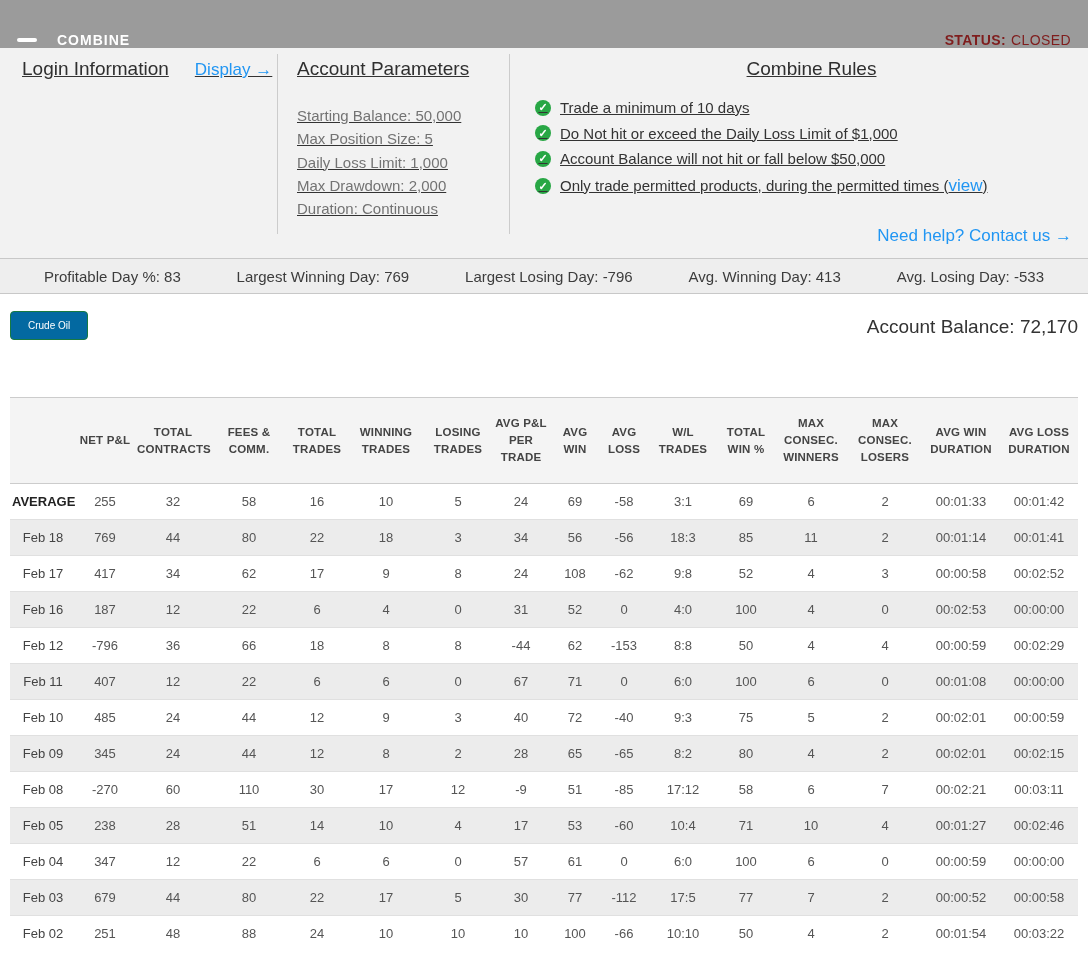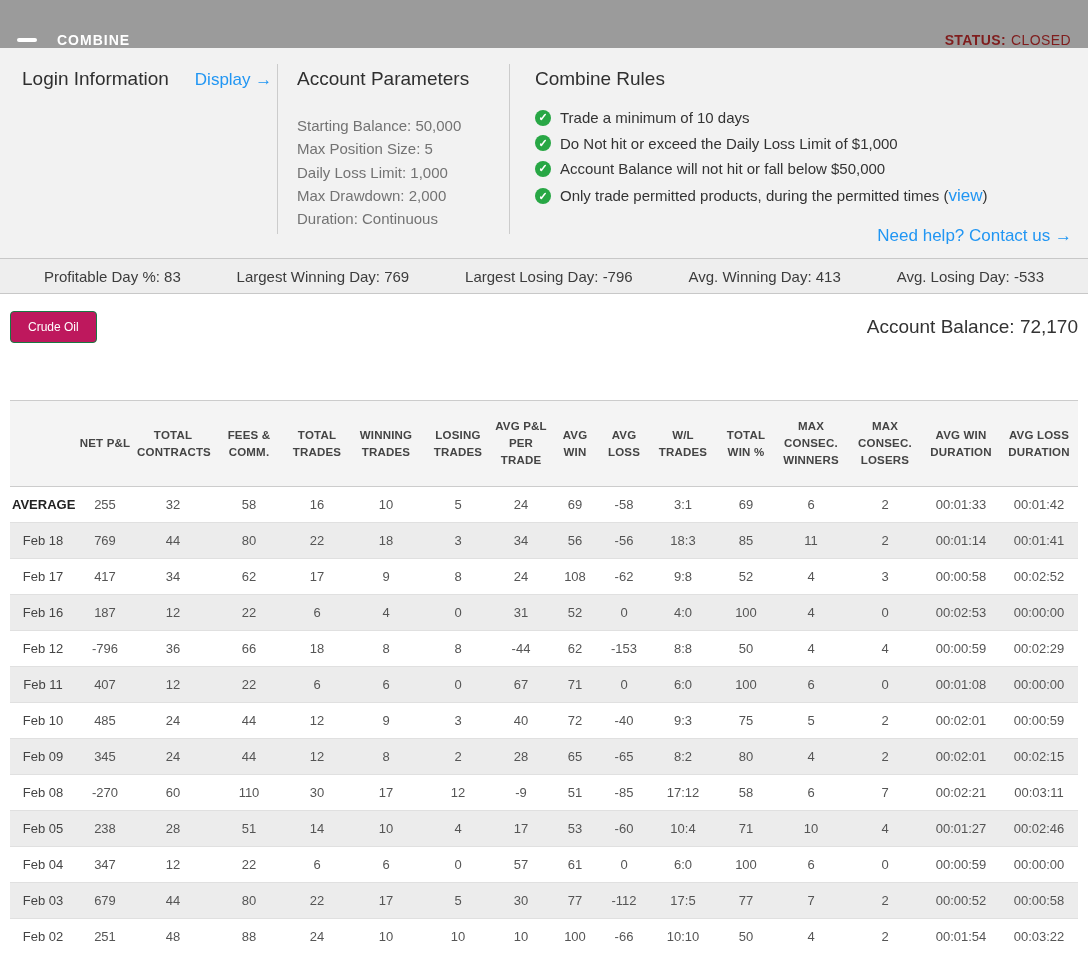--- a/index.html
+++ b/index.html
@@ -21,25 +21,25 @@
   .minus-icon {
     width: 20px; height: 4px; background: #fff; border-radius: 2px;
     display: inline-block; margin-right: 20px; cursor: pointer;
   }
   .app-title { color: #fff; font-weight: bold; font-size: 14px; letter-spacing: 1px; }
   .statusbox { color: #7f1d1d; font-size: 14px; letter-spacing: 0.4px; }
   .statusbox .lbl { font-weight: bold; margin-right: 5px; }
 
   
   .info-panel { background: #f2f2f2; height: 210px; position: relative; }
-  .info-columns { display: flex; height: 186px; padding-top: 16px; }
+  .info-columns { display: flex; height: 186px; padding-top: 6px; text-decoration: underline; }
   .col { padding: 4px 0 0 22px; }
   .col1 { width: 278px; border-right: 1px solid #ccc; }
   .col2 { width: 232px; border-right: 1px solid #ccc; padding-left: 19px; }
-  .col3 { flex: 1; padding-left: 25px; }
+  .col3 { flex: 1; padding-left: 25px; text-align: center; }
   .section-title { font-size: 19px; color: #2f2f2f; }
   .login-row { display: flex; align-items: baseline; }
   .login-row .link { margin-left: 26px; }
   a.link { color: #2196f3; text-decoration: none; font-size: 17px; cursor: pointer; }
   .params { margin-top: 24px; font-size: 15px; color: #737373; line-height: 1.55; }
   .rules { margin-top: 15px; }
   .rule { display: flex; align-items: center; font-size: 15px; color: #333; line-height: 1.7; }
   .check-icon {
     width: 16px; height: 16px; border-radius: 50%; background: #28a745;
     color: #fff; font-size: 11px; font-weight: bold;
@@ -55,23 +55,23 @@
     display: flex; align-items: center; justify-content: space-between;
     padding: 0 44px; font-size: 15px; color: #3c3c3c;
   }
 
   
   .main-row {
     display: flex; justify-content: space-between; align-items: flex-start;
     padding: 17px 10px 0 10px;
   }
   .product-btn {
-    background: #be185d; border: 1px solid #187a42; color: #fff;
+    background: #0369a1; border: 1px solid #187a42; color: #fff;
     font-family: "Liberation Sans", sans-serif;
-    font-size: 12px; padding: 8px 17px; border-radius: 4px; cursor: pointer;
+    font-size: 10px; padding: 8px 17px; border-radius: 4px; cursor: pointer;
   }
   .balance { font-size: 19px; color: #333; margin-top: 5px; }
 
   
   .table-wrap { margin: 57px 10px 0 10px; }
   table.stats {
     width: 1068px; border-collapse: collapse; table-layout: fixed;
     font-size: 13px; color: #555;
   }
   table.stats thead th {

